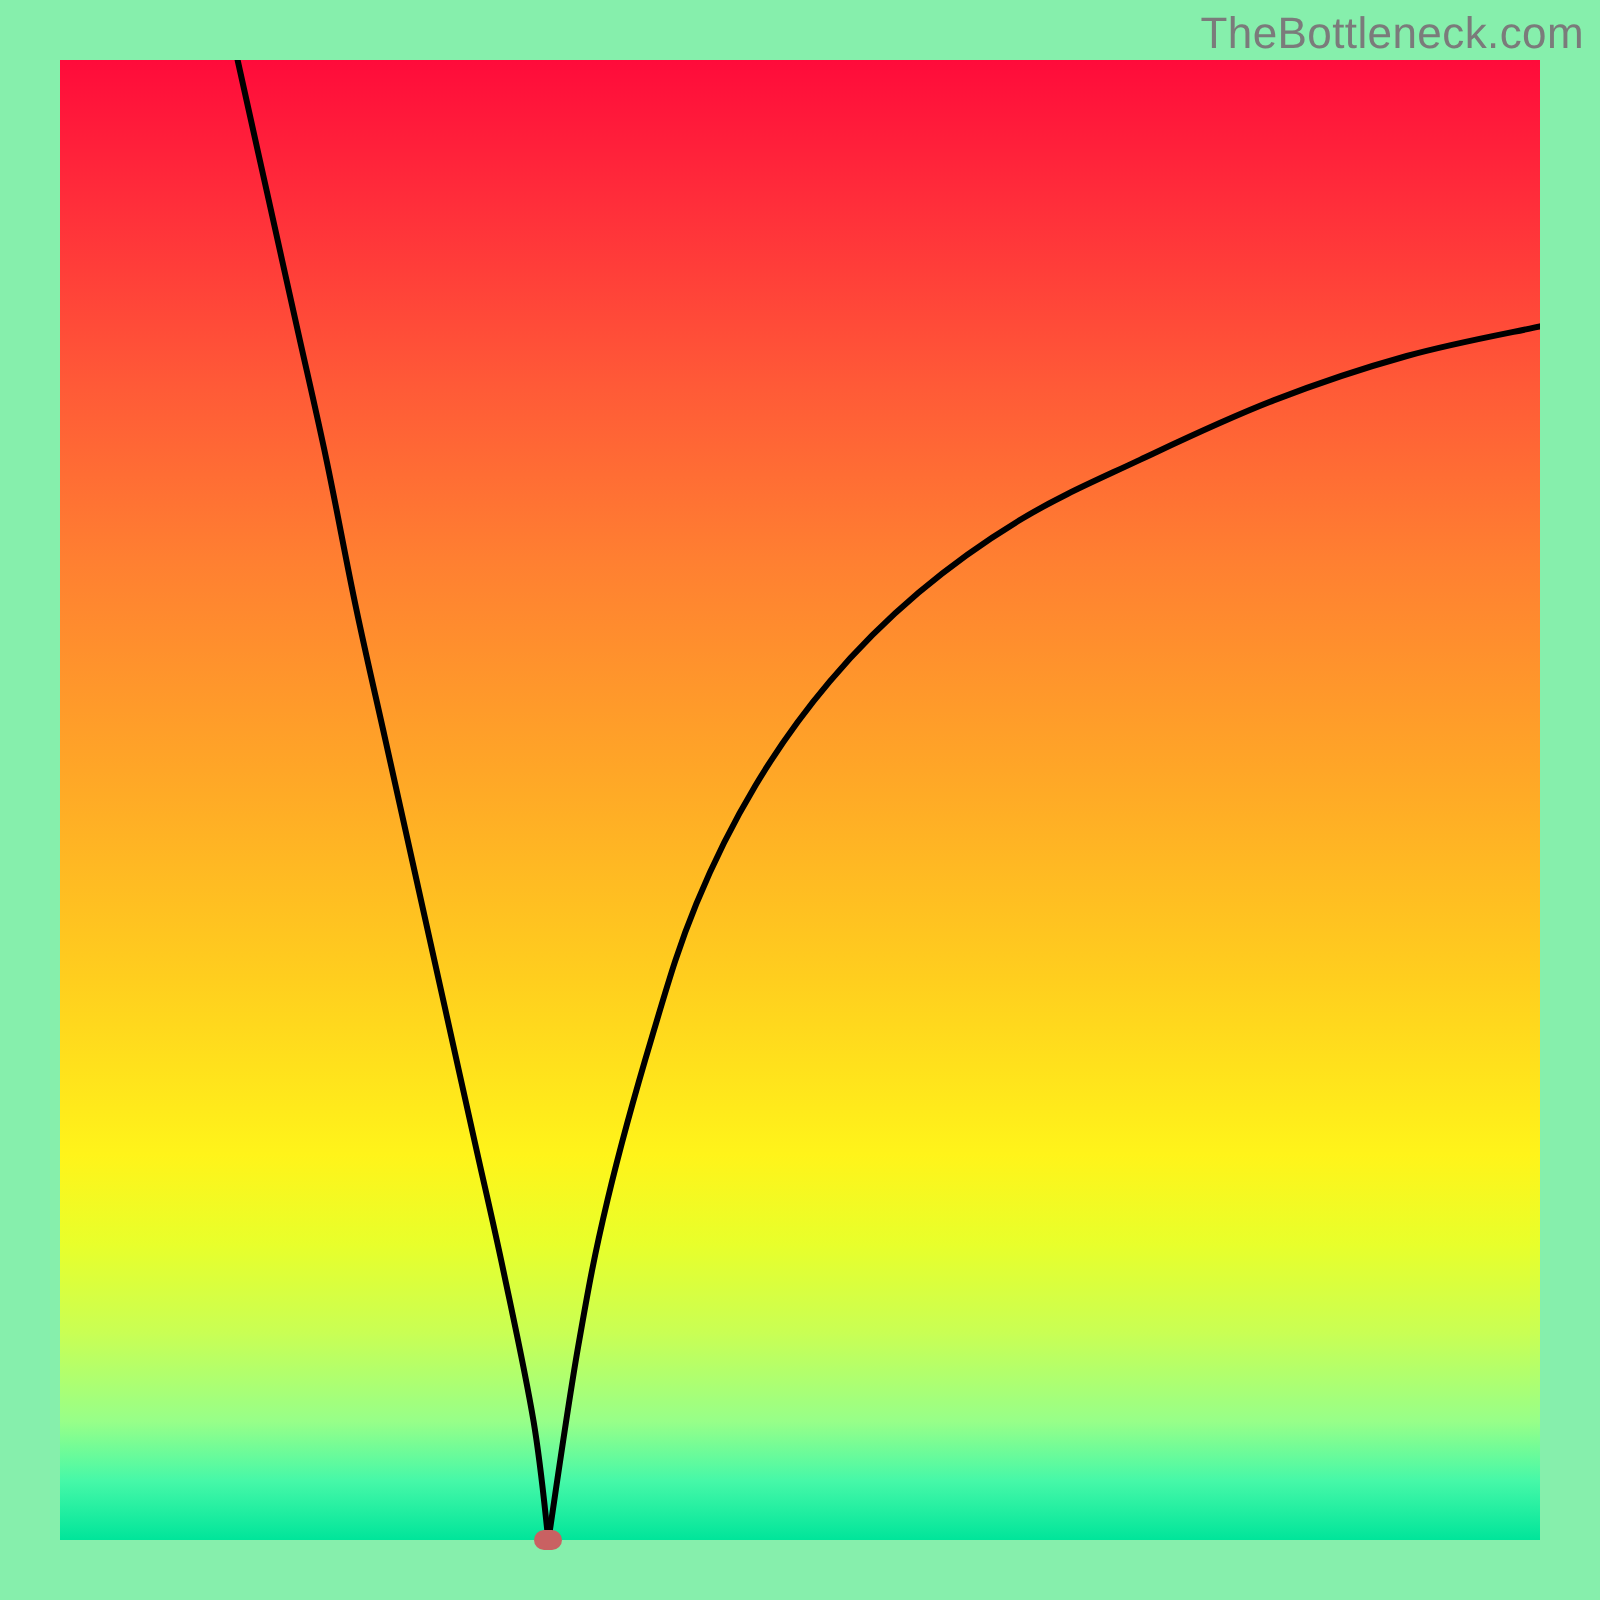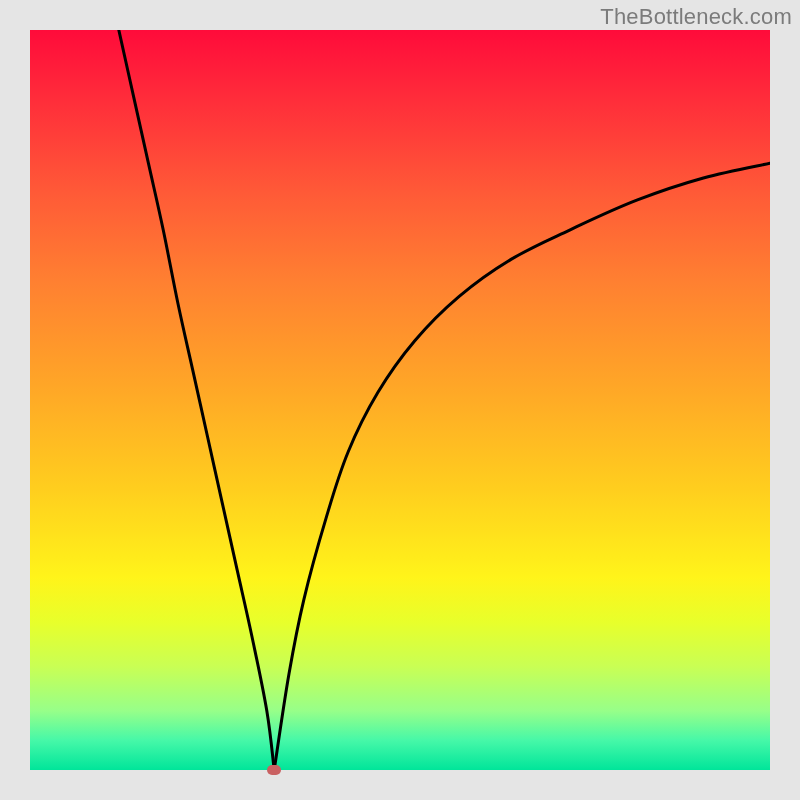--- a/index.html
+++ b/index.html
@@ -10,21 +10,21 @@
     overflow: hidden;
     background: #000;
     font-family: Arial, Helvetica, sans-serif;
   }
   .frame {
     position: absolute;
     top: 0;
     left: 0;
     width: 800px;
     height: 800px;
-    background: #e5e5e5;
+    background: #86efac;
   }
   .plot-area {
     position: absolute;
     top: 30px;
     left: 30px;
     width: 740px;
     height: 740px;
     background: linear-gradient(to bottom,
       #ff0b3a 0%,
       #ff2f3a 10%,

